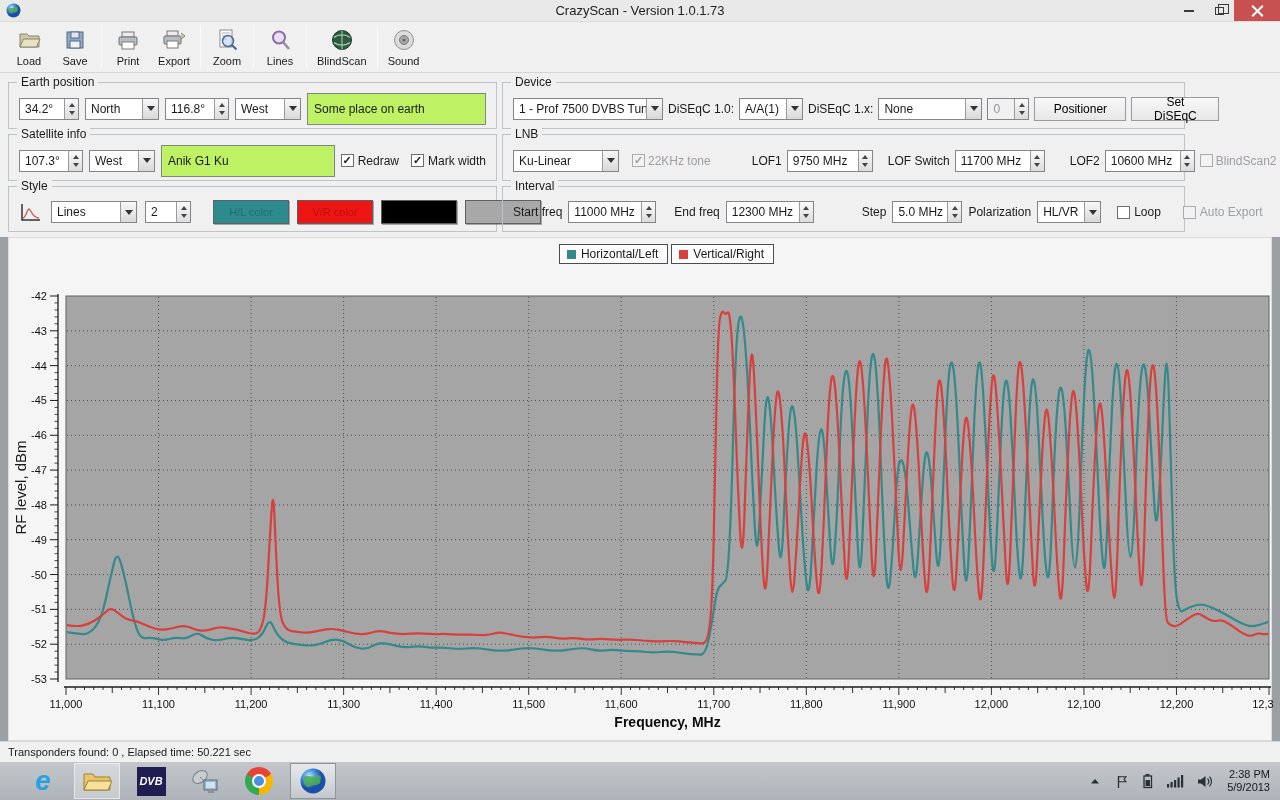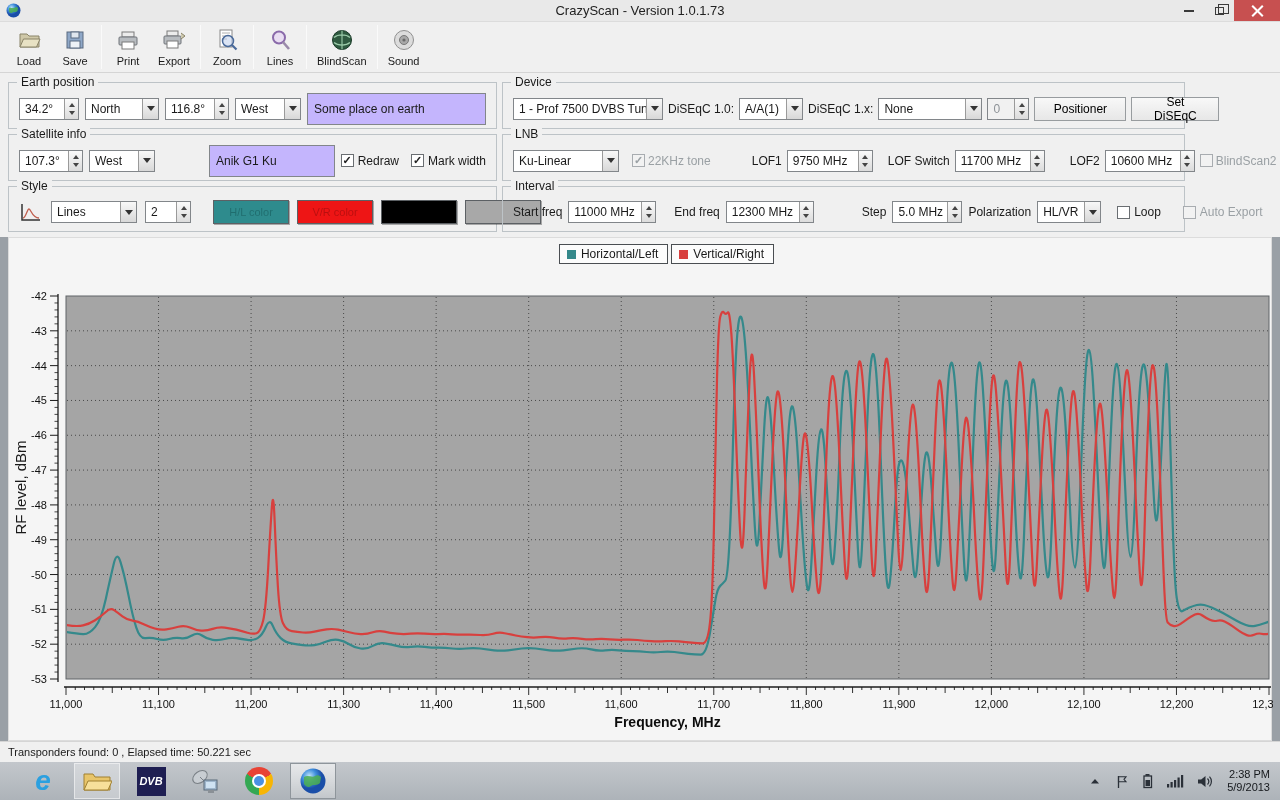--- a/index.html
+++ b/index.html
@@ -37,21 +37,21 @@
   .spin, .dd { border:1px solid #82868a; background:#fff; height:22px; display:inline-flex; align-items:stretch; font-size:12px; flex:none; }
   .sv, .dv { display:flex; align-items:center; padding:0 5px; flex:1; white-space:nowrap; overflow:hidden; }
   .sb { display:flex; flex-direction:column; justify-content:space-evenly; align-items:center; width:14px; background:linear-gradient(#fafafa,#dcdcdc); border-left:1px solid #9a9a9a; }
   .su { border-left:3px solid transparent; border-right:3px solid transparent; border-bottom:4px solid #444; }
   .sd { border-left:3px solid transparent; border-right:3px solid transparent; border-top:4px solid #444; }
   .da { width:16px; display:flex; align-items:center; justify-content:center; background:linear-gradient(#f8f8f8,#d8d8d8); border-left:1px solid #9a9a9a; }
   .da i { border-left:4px solid transparent; border-right:4px solid transparent; border-top:5px solid #333; }
   .spin.disabled { background:#f1f1f1; }
   .spin.disabled .sv { color:#8d9297; }
 
-  .tb { height:32px; border:1px solid #82868a; background:#c4b5fd; font-size:12px; padding:0 6px; display:flex; align-items:center; white-space:nowrap; overflow:hidden; }
+  .tb { height:32px; border:1px solid #82868a; background:#bef264; font-size:12px; padding:0 6px; display:flex; align-items:center; white-space:nowrap; overflow:hidden; }
   .wbtn { height:24px; padding:0 12px; border:1px solid #989c9f; background:linear-gradient(#f8f8f8,#e7e7e7); font-size:12px; display:inline-flex; align-items:center; justify-content:center; font-family:inherit; flex:none; }
 
   .cb { width:13px; height:13px; border:1px solid #6a6e72; background:#fff; display:inline-flex; align-items:center; justify-content:center; flex:none; }
   .cb.on::after { content:'✓'; font-size:11px; font-weight:bold; color:#222; line-height:1; }
   .cb.disabled { background:#f2f2f2; border-color:#a8acb0; }
   .cb.disabled.on::after { color:#9aa0a4; }
   .cblbl { font-size:12px; margin-left:-2px; white-space:nowrap; }
 
   .cbtn { height:24px; width:76px; border:1px solid #5c6064; box-shadow:1px 1px 0 rgba(0,0,0,.3); display:inline-flex; align-items:center; justify-content:center; font-size:11px; padding:0; flex:none; font-family:inherit; }
   .faint { opacity:.3; color:#002a2a; }
@@ -261,21 +261,21 @@
             <i class="su"></i>
             <i class="sd"></i>
           </span>
         </span>
       <span class="dd" style="width:66px;">
           <span class="dv">West</span>
           <span class="da">
             <i></i>
           </span>
         </span>
-      <span class="tb" style="flex:1;margin-left:48px;">Anik G1 Ku</span>
+      <span class="tb" style="flex:1;">Anik G1 Ku</span>
       <span class="cb on"></span>
       <span class="cblbl">Redraw</span>
       <span class="cb on" style="margin-left:6px;"></span>
       <span class="cblbl">Mark width</span>
     </div>
   </div>
 
   <div class="gb" style="left:502px;top:61px;width:683px;height:47px;">
     <span class="lg">LNB</span>
     <div class="row" style="gap:5px;">

